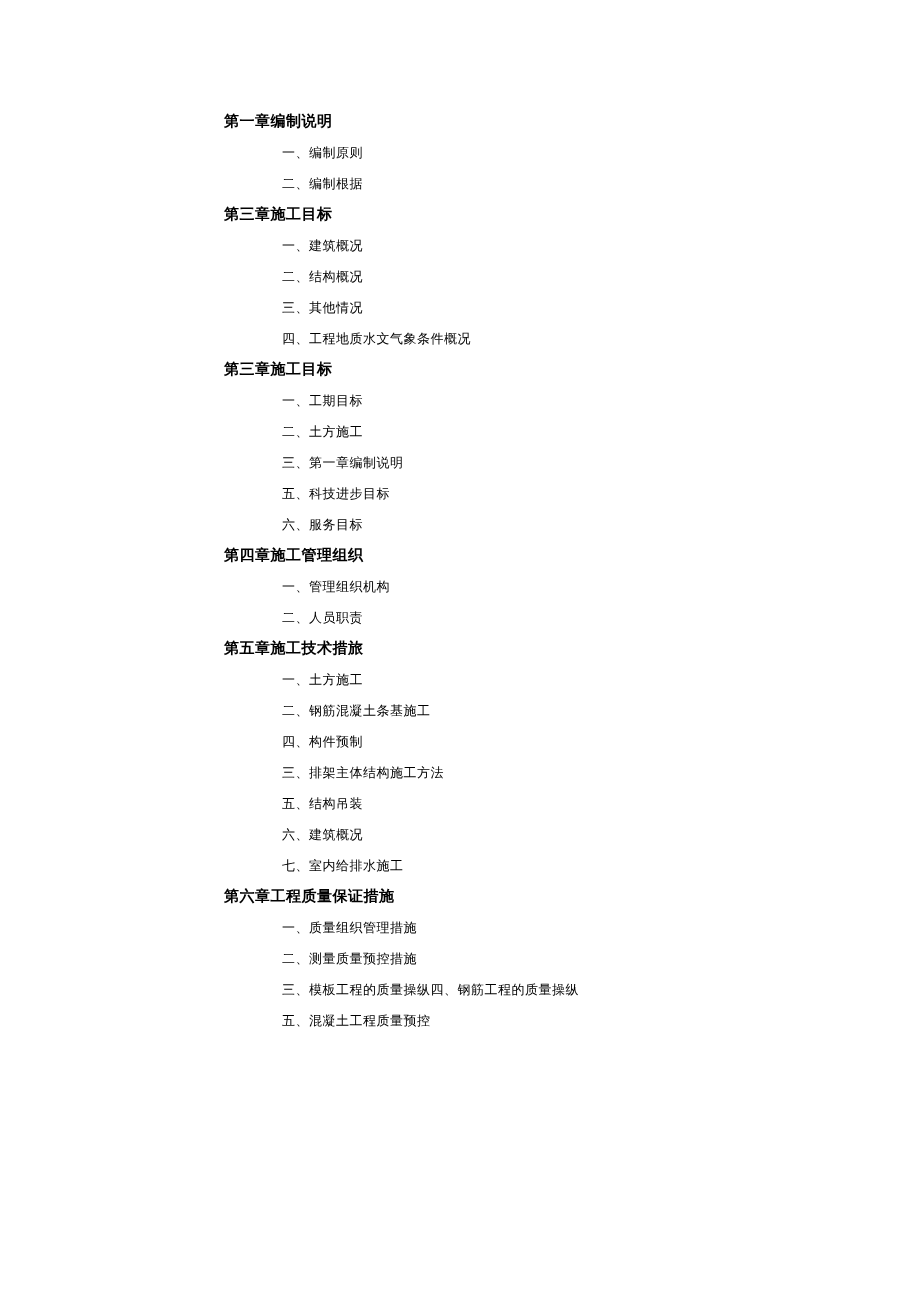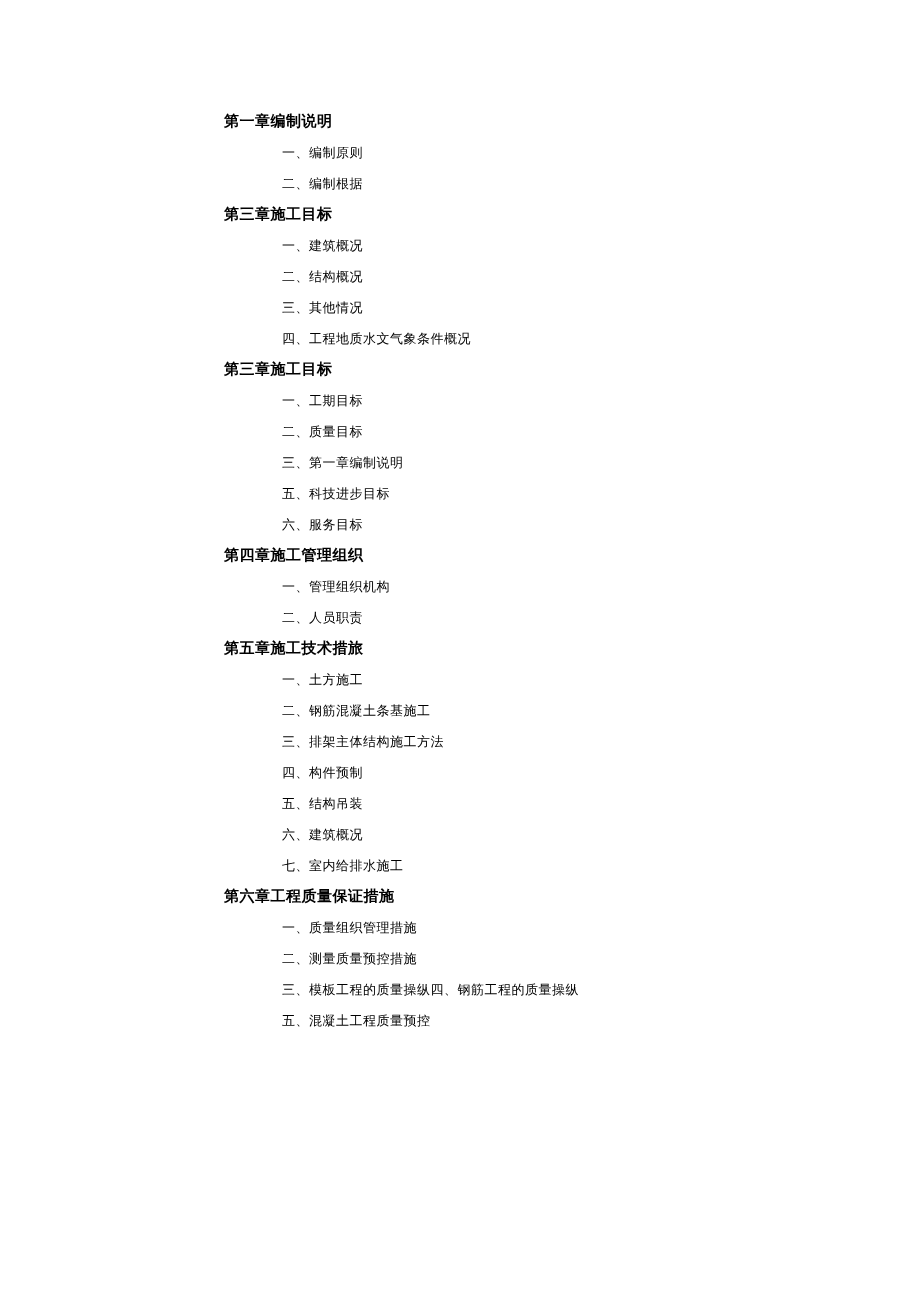--- a/index.html
+++ b/index.html
@@ -48,38 +48,38 @@
     <div class="chapter-title">第三章施工目标</div>
     <div class="sub-item">一、建筑概况</div>
     <div class="sub-item">二、结构概况</div>
     <div class="sub-item">三、其他情况</div>
     <div class="sub-item">四、工程地质水文气象条件概况</div>
   </div>
 
   <div>
     <div class="chapter-title">第三章施工目标</div>
     <div class="sub-item">一、工期目标</div>
-    <div class="sub-item">二、质量目标</div>
+    <div class="sub-item">二、土方施工</div>
     <div class="sub-item">三、第一章编制说明</div>
     <div class="sub-item">五、科技进步目标</div>
     <div class="sub-item">六、服务目标</div>
   </div>
 
   <div>
     <div class="chapter-title">第四章施工管理组织</div>
     <div class="sub-item">一、管理组织机构</div>
     <div class="sub-item">二、人员职责</div>
   </div>
 
   <div>
     <div class="chapter-title">第五章施工技术措旅</div>
     <div class="sub-item">一、土方施工</div>
     <div class="sub-item">二、钢筋混凝土条基施工</div>
+    <div class="sub-item">四、构件预制</div>
     <div class="sub-item">三、排架主体结构施工方法</div>
-    <div class="sub-item">四、构件预制</div>
     <div class="sub-item">五、结构吊装</div>
     <div class="sub-item">六、建筑概况</div>
     <div class="sub-item">七、室内给排水施工</div>
   </div>
 
   <div>
     <div class="chapter-title">第六章工程质量保证措施</div>
     <div class="sub-item">一、质量组织管理措施</div>
     <div class="sub-item">二、测量质量预控措施</div>
     <div class="sub-item">三、模板工程的质量操纵四、钢筋工程的质量操纵</div>

